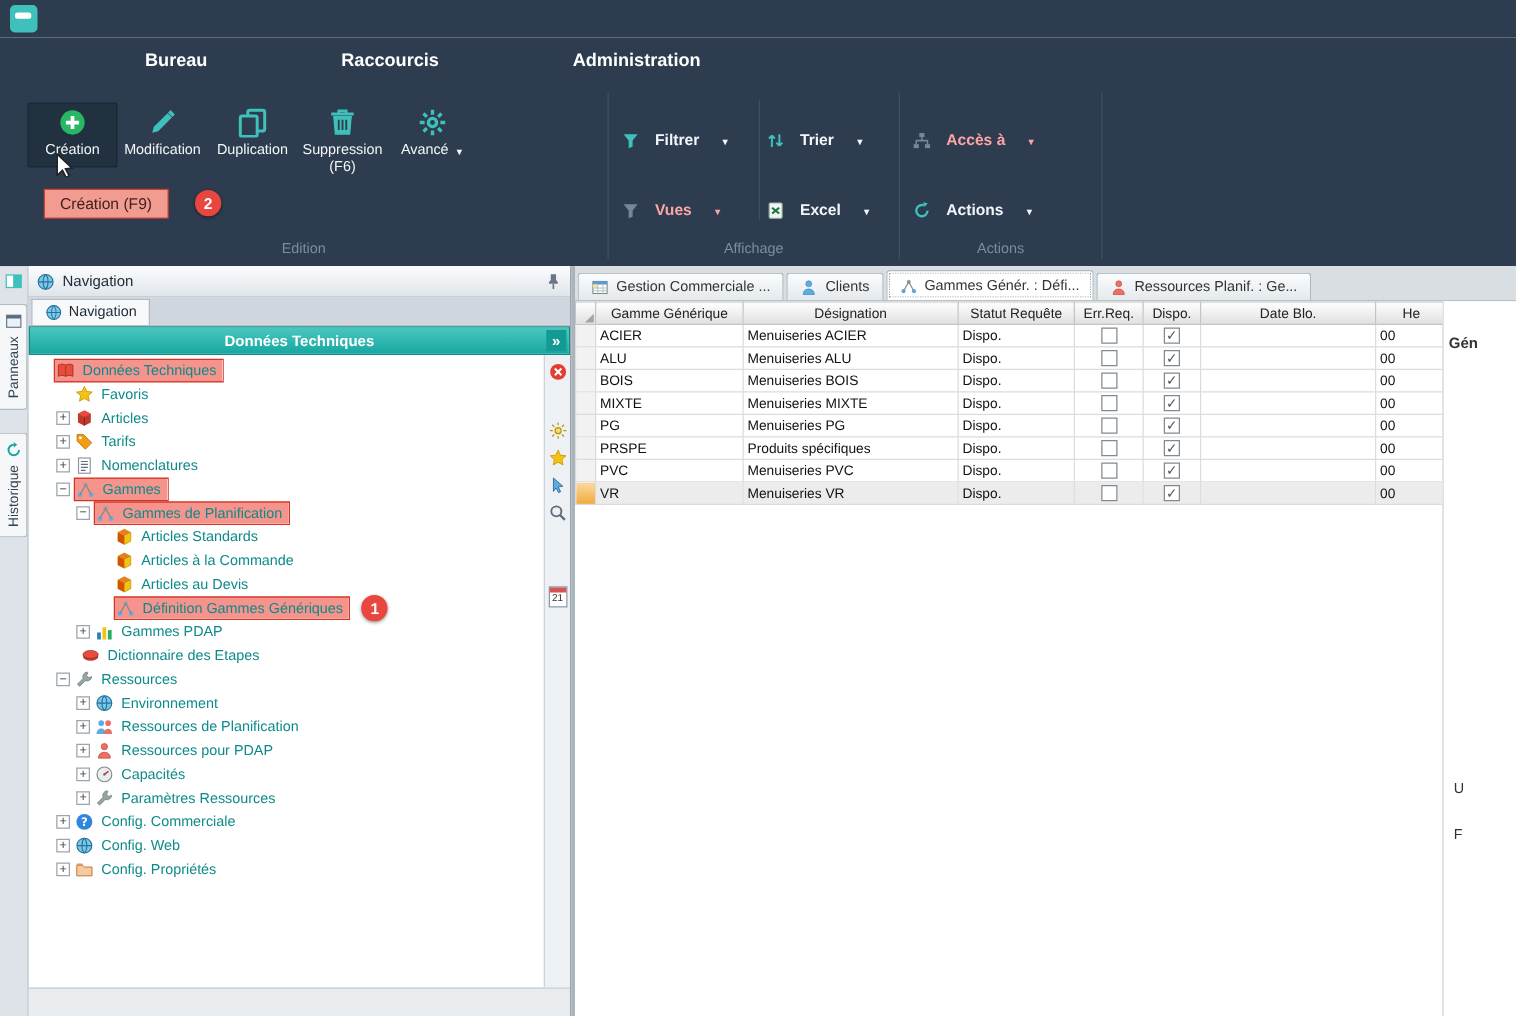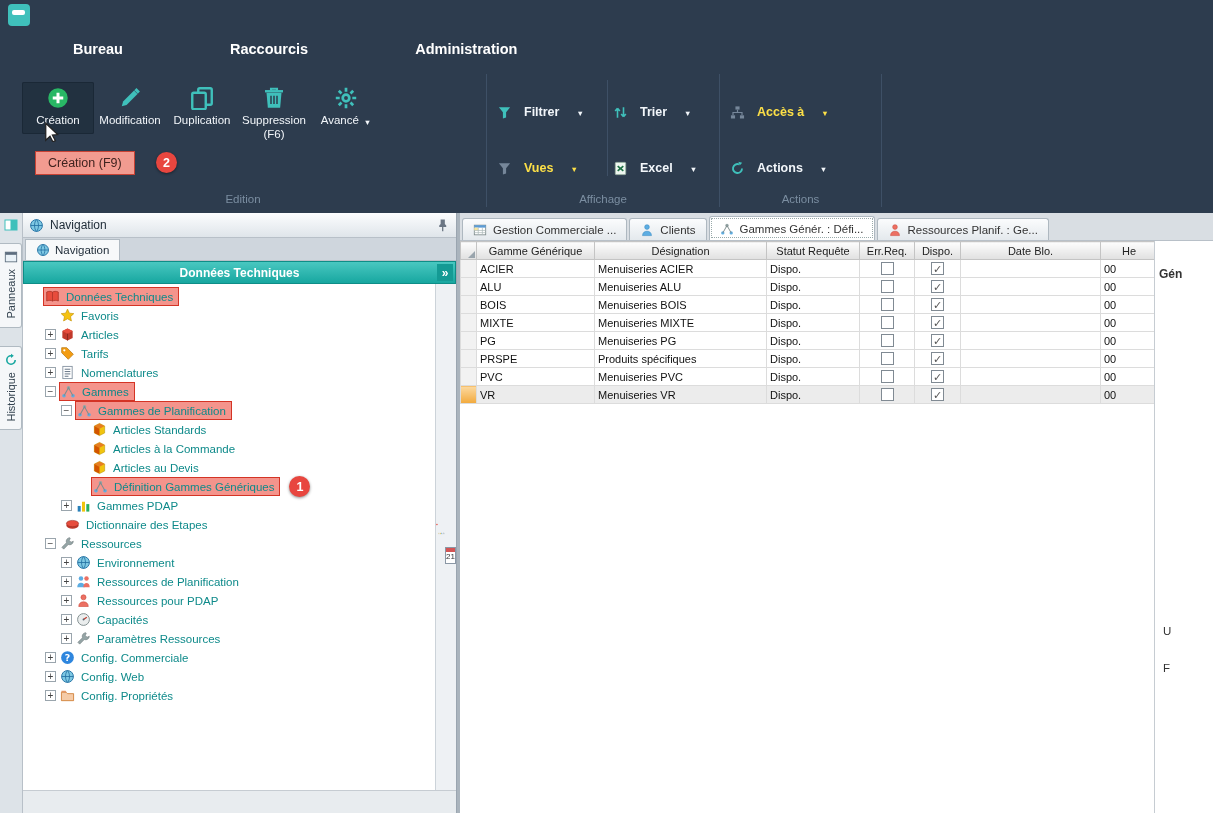--- a/index.html
+++ b/index.html
@@ -5,21 +5,21 @@
   html,body{margin:0;padding:0;background:#fff;}
   .screen{position:relative;width:1213px;height:813px;overflow:hidden;background:#fff;
           font-family:"Liberation Sans",sans-serif;font-size:12px;color:#222;}
 
   
   .titlebar{position:absolute;left:0;top:0;right:0;height:30px;background:#2d3c4e;}
   .app-icon{position:absolute;left:8px;top:4px;width:22px;height:22px;border-radius:4px;background:#3fc0bb;}
   .app-icon::after{content:"";position:absolute;left:4px;top:6px;width:13px;height:5px;border-radius:2px;background:#fff;}
 
   .ribbon-tabs{position:absolute;left:0;top:30px;right:0;height:38px;background:#2d3c4e;
-               display:flex;align-items:stretch;padding-left:47px;}
+               display:flex;align-items:stretch;padding-left:90px;}
   .rtab{display:flex;align-items:center;padding:0 26px;margin-right:55px;color:#fff;
         font-size:14.5px;font-weight:bold;cursor:default;}
   .rtab.active{background:#3fc0bb;color:#17242f;}
 
   .ribbon{position:absolute;left:0;top:68px;right:0;height:145px;background:#2d3c4e;border-bottom:2px solid #1f2c3a;}
   .rgroup{position:absolute;top:0;height:145px;}
   .g-edition{left:0;width:486px;}
   .g-affichage{left:487px;width:232px;}
   .g-actions{left:720px;width:161px;}
   .vsep{position:absolute;top:6px;bottom:6px;width:1px;background:#3e5066;}
@@ -31,21 +31,21 @@
   .bigbtn{width:72px;display:flex;flex-direction:column;align-items:center;gap:4px;cursor:pointer;
           padding:4px 0 6px;border-radius:2px;}
   .bigbtn.hover{background:#223140;box-shadow:inset 0 0 0 1px #1a2836;}
   .bigicon{width:24px;height:24px;}
   .bigicon svg{width:100%;height:100%;}
   .biglabel{color:#f2f6fa;font-size:11.5px;text-align:center;line-height:1.2;}
 
   .sgrid{display:grid;grid-template-columns:116px 92px;grid-auto-rows:56px;padding:16px 0 0 10px;align-items:center;}
   .sgrid.one{grid-template-columns:150px;}
   .sbtn{display:flex;align-items:center;gap:12px;color:#f2f6fa;font-size:12.5px;font-weight:bold;cursor:pointer;}
-  .sbtn.disabled{color:#fde047;}
+  .sbtn.disabled{color:#fca5a5;}
   .sicon{width:15px;height:15px;flex:0 0 auto;}
   .sicon svg{width:100%;height:100%;}
   .caret{font-size:7.5px;margin-left:5px;position:relative;top:1px;}
 
   .tooltip{position:absolute;left:36px;top:84px;height:22px;display:flex;align-items:center;padding:0 12px;
            background:#f29b90;box-shadow:0 0 0 1px #c84234;color:#40231f;font-size:12.5px;z-index:5;}
   .badge{min-width:21px;height:21px;border-radius:50%;background:#e8463f;color:#fff;font-weight:bold;
          font-size:12.5px;display:inline-flex;align-items:center;justify-content:center;
          box-shadow:0 1px 3px rgba(0,0,0,.45);z-index:6;}
   .b2{position:absolute;left:156px;top:84px;}
@@ -84,21 +84,21 @@
   .tree{flex:1;padding-top:3px;background:#fff;overflow:hidden;}
   .titem{display:flex;align-items:center;height:19px;font-size:11.5px;color:#0e8a8a;white-space:nowrap;cursor:pointer;}
   .expander{width:11px;height:11px;flex:0 0 auto;border:1px solid #9aa5ad;background:#fff;color:#444;font-size:10px;
             line-height:9px;text-align:center;margin-right:4px;box-sizing:border-box;}
   .expspace{width:15px;flex:0 0 auto;}
   .ticon{width:15px;height:15px;margin-right:4px;flex:0 0 auto;}
   .ticon svg{width:100%;height:100%;}
   .tlabel{padding:0 2px;}
   .hlwrap{display:inline-flex;align-items:center;background:rgba(242,125,115,.82);box-shadow:0 0 0 1px #d43425;padding:1px 3px 1px 1px;}
   .tree-badge{margin-left:10px;}
-  .nav-toolbar{width:20px;background:#eef1f4;border-left:1px solid #ccd3d9;display:flex;flex-direction:row;align-items:center;}
+  .nav-toolbar{width:20px;background:#eef1f4;border-left:1px solid #ccd3d9;display:flex;flex-direction:column;align-items:center;}
   .ntool{width:15px;height:15px;margin-bottom:7px;cursor:pointer;}
   .ntool svg{width:100%;height:100%;}
   .t0{margin:6px 0 32px;}
   .cal-wrap{margin-top:44px;width:15px;height:17px;background:#fff;border:1px solid #8a97a5;box-sizing:border-box;}
   .cal-top{display:block;height:4px;background:#d35454;}
   .cal-num{display:block;font-size:8px;text-align:center;color:#333;line-height:10px;}
   .nav-bottom{height:22px;background:#e8ecef;border-top:1px solid #c6ccd2;}
 
   .splitter{width:3px;background:#aab4bd;cursor:col-resize;}
 

